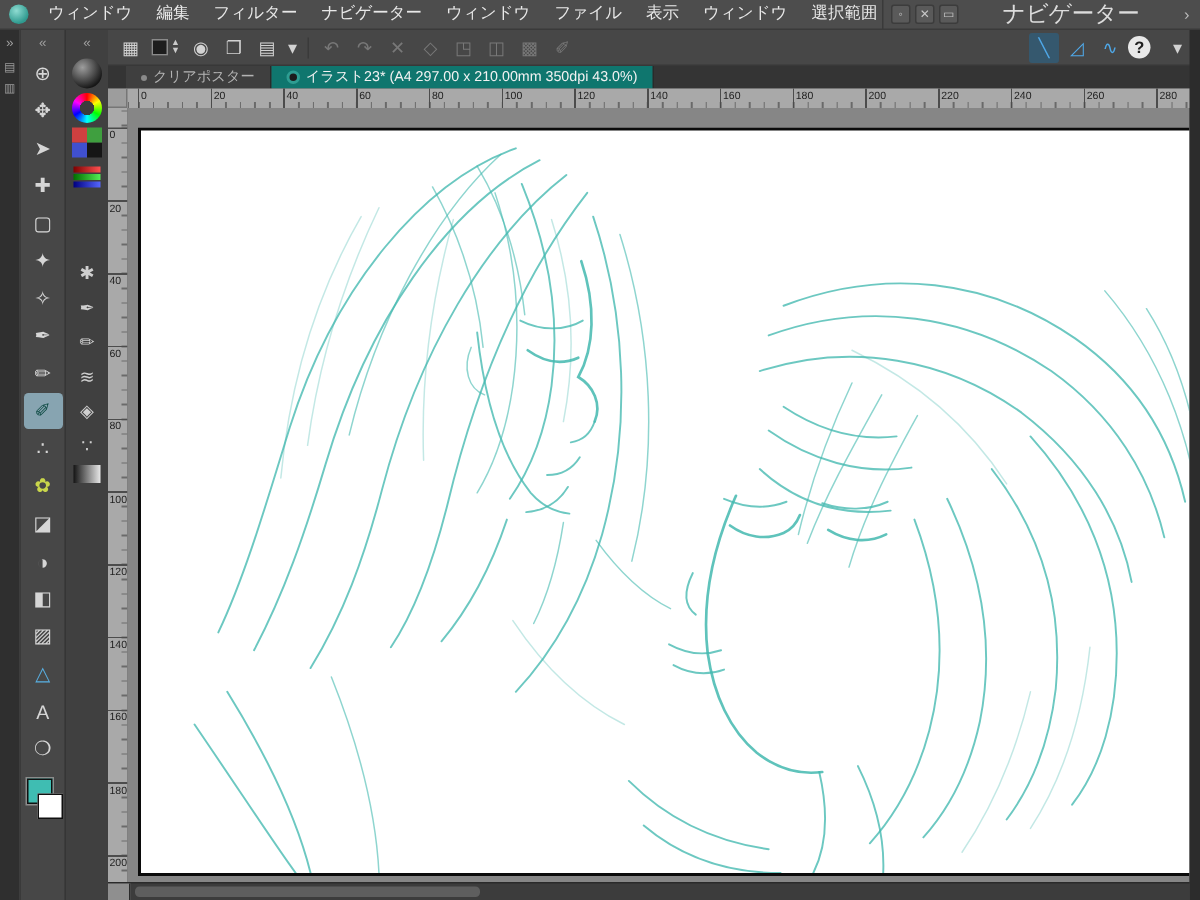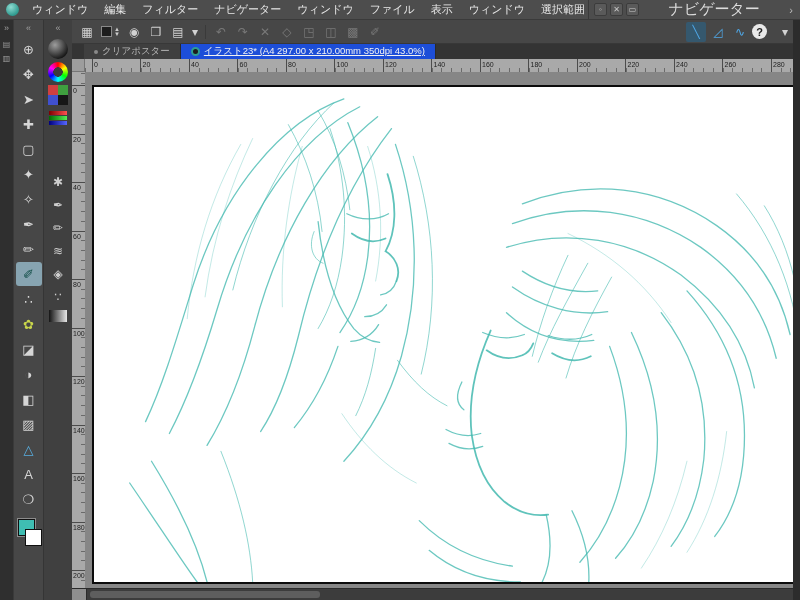--- a/index.html
+++ b/index.html
@@ -59,21 +59,21 @@
   .stepper{display:flex;align-items:center;gap:2px;padding:0 2px;cursor:pointer;}
   .stepper .sq{width:9px;height:9px;background:#1d1d1d;border:1px solid #8a8a8a;}
   .stepper .arrows{display:flex;flex-direction:column;font-size:6px;line-height:5px;color:#ccc;}
   .help-circle{width:15px;height:15px;border-radius:50%;background:#e9e9e9;color:#222;
                font-weight:bold;font-size:11px;display:flex;align-items:center;justify-content:center;cursor:pointer;}
   
   #tabbar{position:absolute;left:72px;top:44px;width:728px;height:15px;background:#343434;
           display:flex;align-items:stretch;padding-left:12px;box-sizing:border-box;}
   .tab{display:flex;align-items:center;gap:4px;padding:0 10px;font-size:9.5px;color:#b3b3b3;
        background:#3f3f3f;border-right:1px solid #2a2a2a;white-space:nowrap;cursor:pointer;}
-  .tab.active{background:#1d4ed8;color:#f2f2f2;text-decoration:underline;}
+  .tab.active{background:#0f766e;color:#f2f2f2;}
   .tab-circle{width:9px;height:9px;border-radius:50%;border:2px solid #2e9d92;background:#1c1c1c;box-sizing:border-box;flex:none;}
   .tab-dot{width:4px;height:4px;border-radius:50%;background:#8a8a8a;flex:none;}
   
   #ruler-corner{position:absolute;left:72px;top:59px;width:13px;height:13px;background:#9d9d9d;
                 border-right:1px solid #767676;border-bottom:1px solid #767676;box-sizing:border-box;}
   #hruler{position:absolute;left:85px;top:59px;width:715px;height:13px;background:#a9a9a9;overflow:hidden;
     background-image:
       repeating-linear-gradient(90deg,#4c4c4c 0 1px,transparent 1px 48.5px),
       repeating-linear-gradient(90deg,#6a6a6a 0 1px,transparent 1px 9.7px);
     background-size:100% 100%,100% 4px;background-position:7px 0,7px 9px;background-repeat:no-repeat,repeat-x;}

